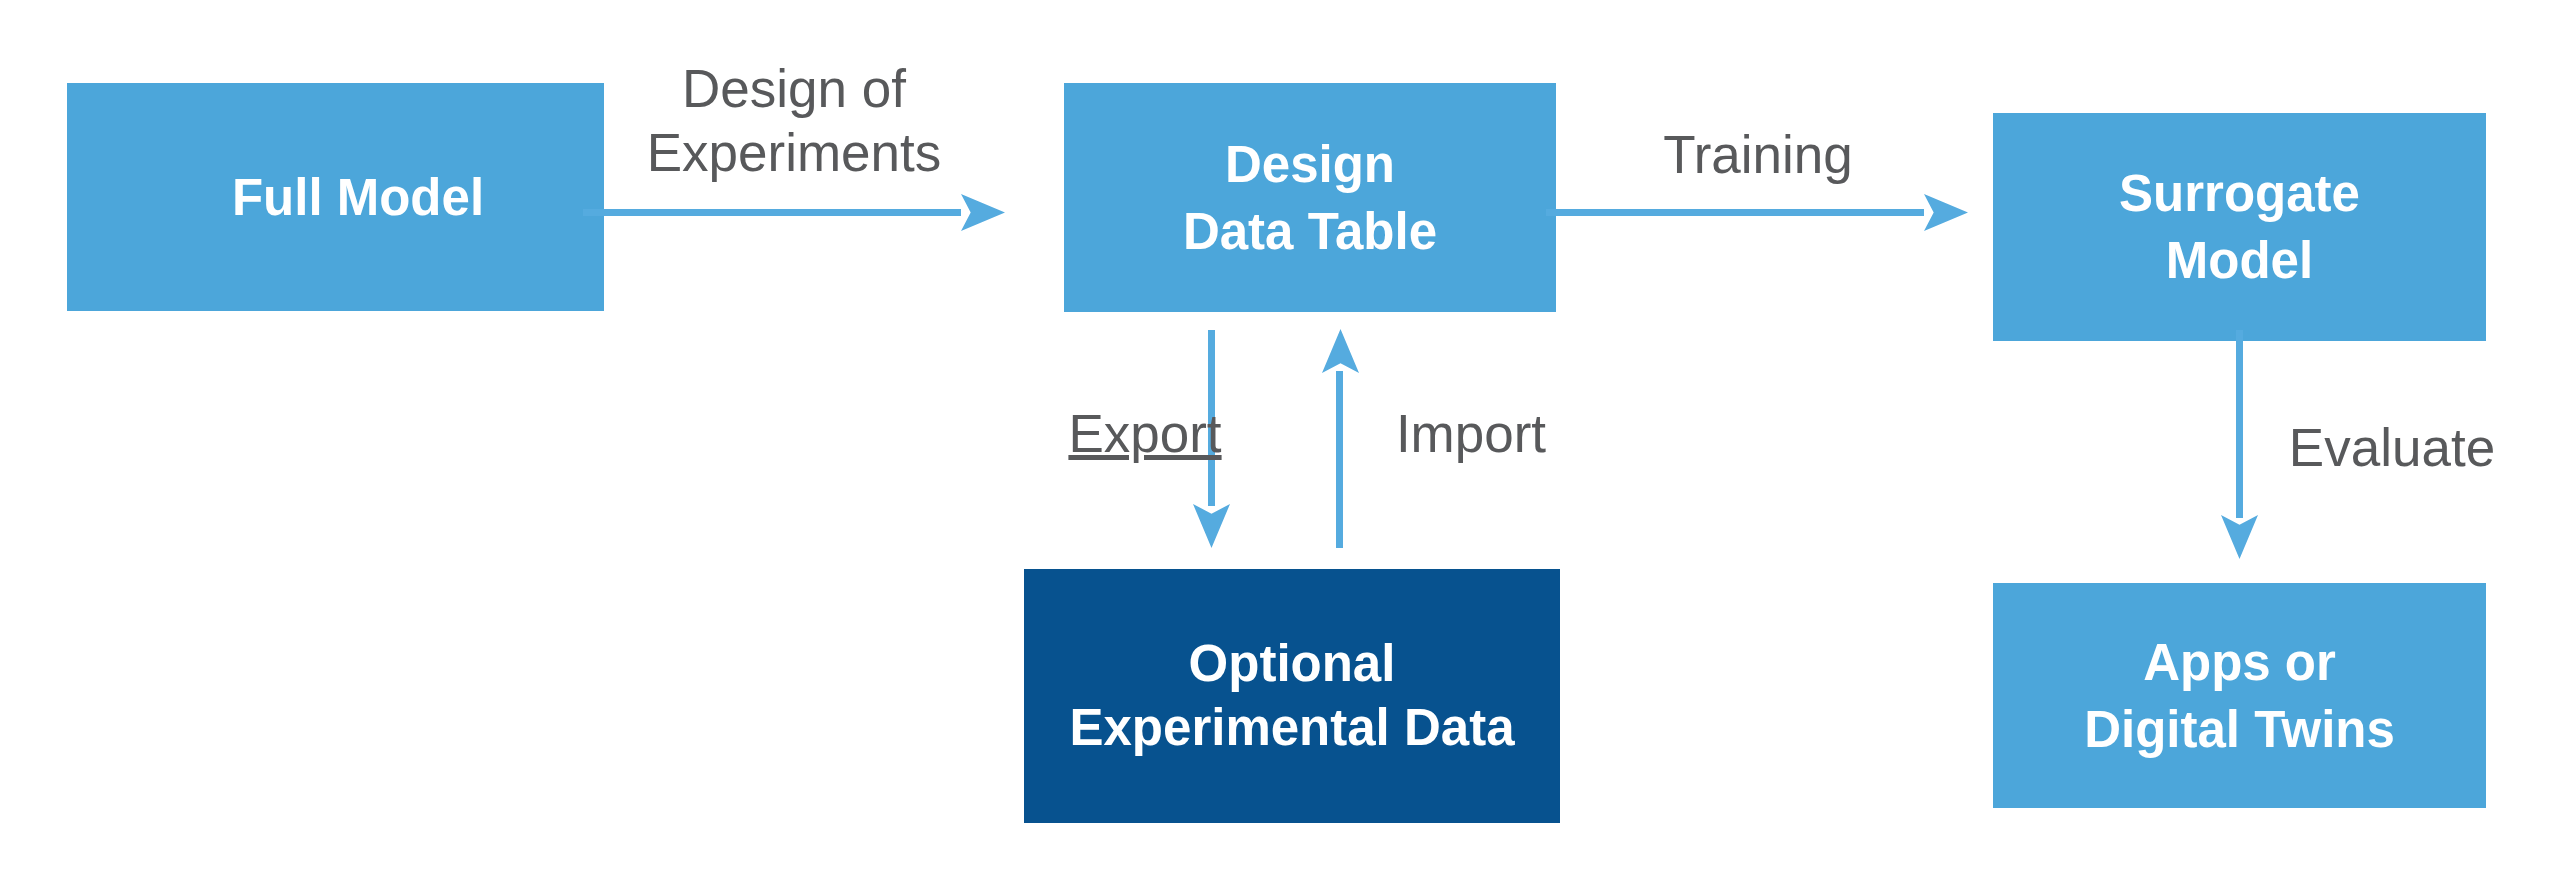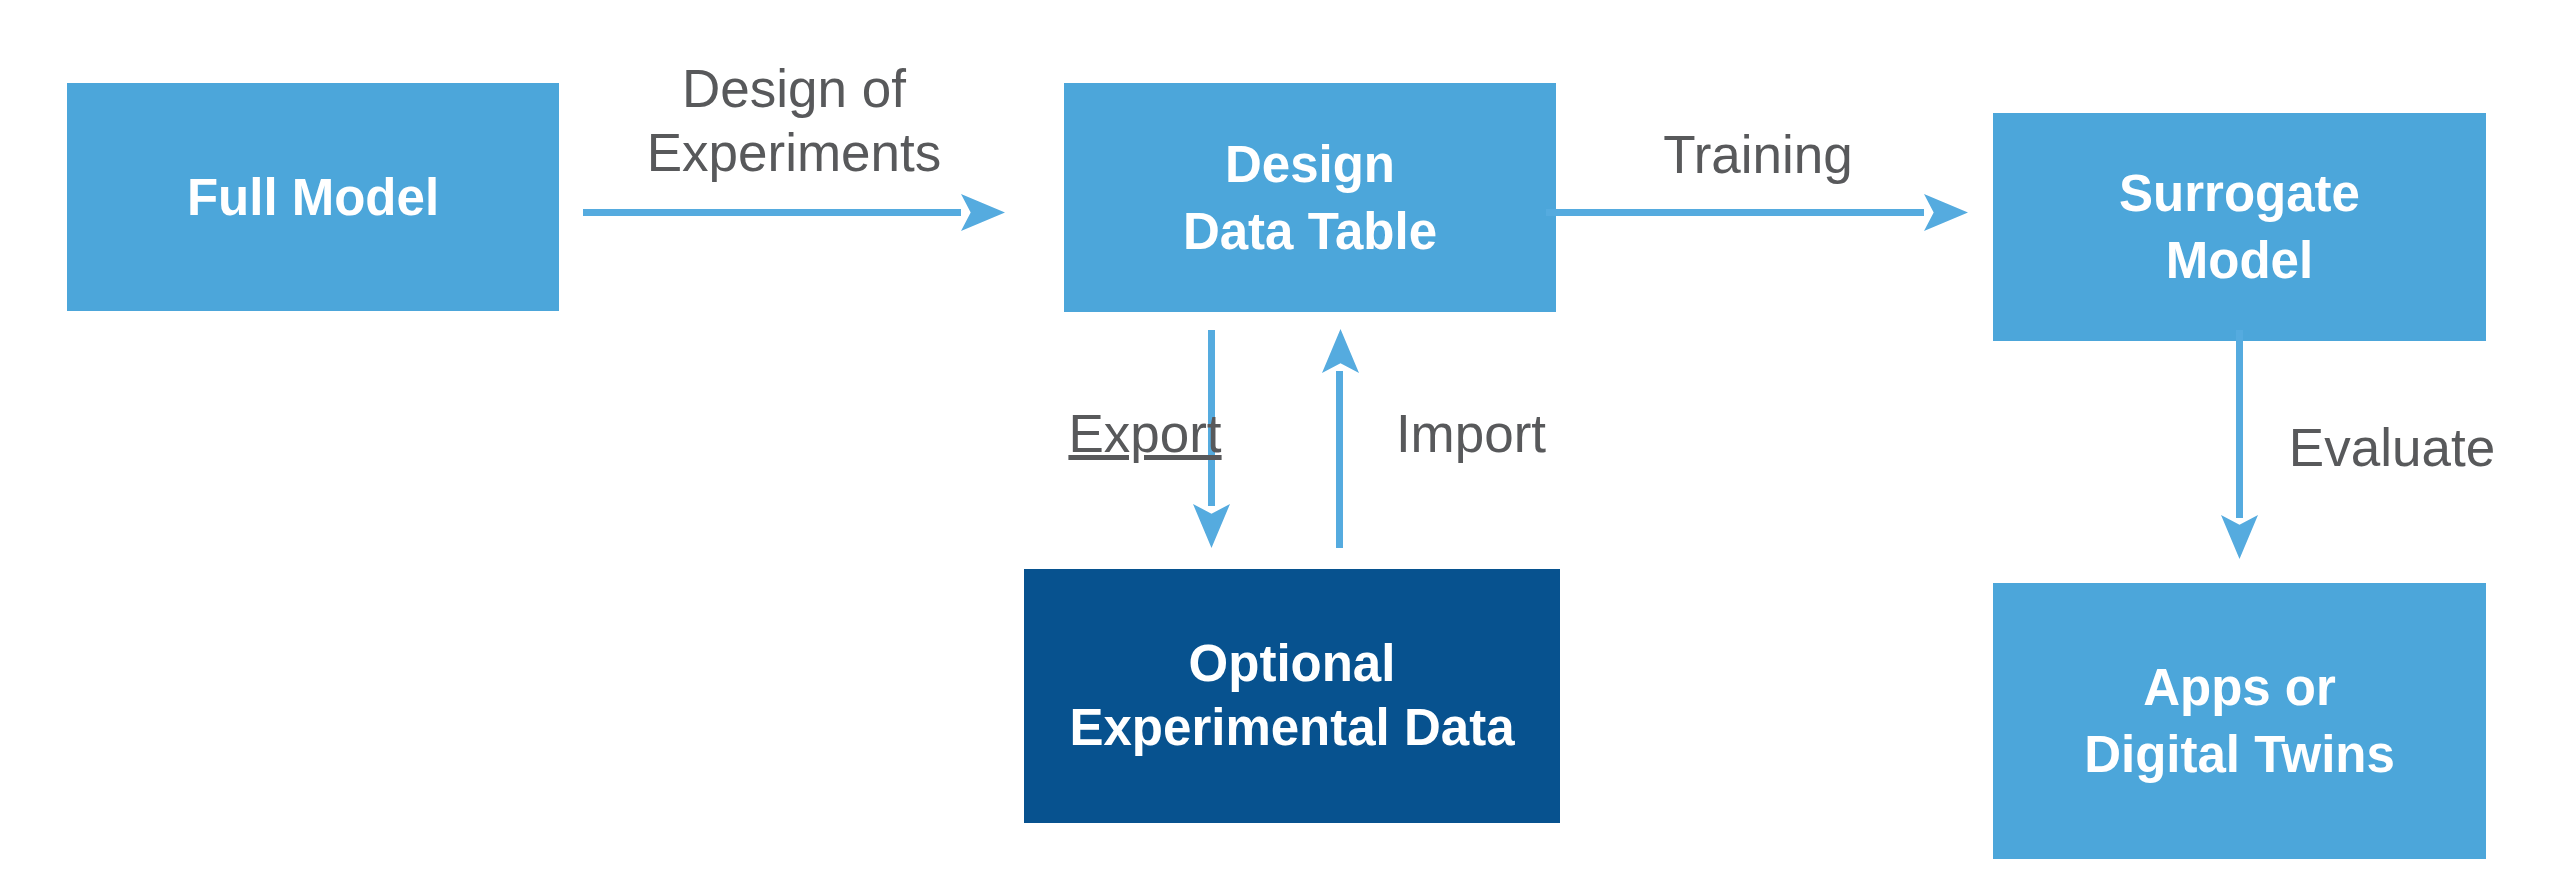--- a/index.html
+++ b/index.html
@@ -26,24 +26,24 @@
     background:var(--box-blue);
     color:var(--box-text);
     display:flex;flex-direction:column;
     align-items:center;justify-content:center;
     text-align:center;
     font-weight:bold;
     font-size:51px;
     line-height:67px;
   }
   .node.dark{background:var(--box-dark-blue);line-height:64px;margin-left:18px;}
-  .node-full-model       {left:67px;  top:83px; width:492px; height:228px;}
+  .node-full-model       {left:67px;  top:83px; width:492px; height:228px;padding-left:45px;}
   .node-design-data-table{left:1064px;top:83px; width:492px; height:229px;}
   .node-surrogate-model  {left:1993px;top:83px; width:493px; height:228px;margin-top:30px;}
-  .node-apps             {left:1993px;top:583px; width:493px; height:276px;}
+  .node-apps             {left:1993px;top:583px; width:493px; height:225px;}
   .node-third-party      {left:1006px;top:569px; width:536px; height:254px;}
 
   
   .shaft-h{position:absolute;height:7px;background:var(--arrow-blue);}
   .shaft-v{position:absolute;width:7px;background:var(--arrow-blue);}
   .head{position:absolute;background:var(--arrow-blue);}
   .head-right{width:44px;height:37px;clip-path:polygon(0 0, 100% 50%, 0 100%, 22% 50%);}
   .head-down {width:37px;height:44px;clip-path:polygon(0 0, 50% 22%, 100% 0, 50% 100%);}
   .head-up   {width:37px;height:44px;clip-path:polygon(0 100%, 50% 78%, 100% 100%, 50% 0);}
 

